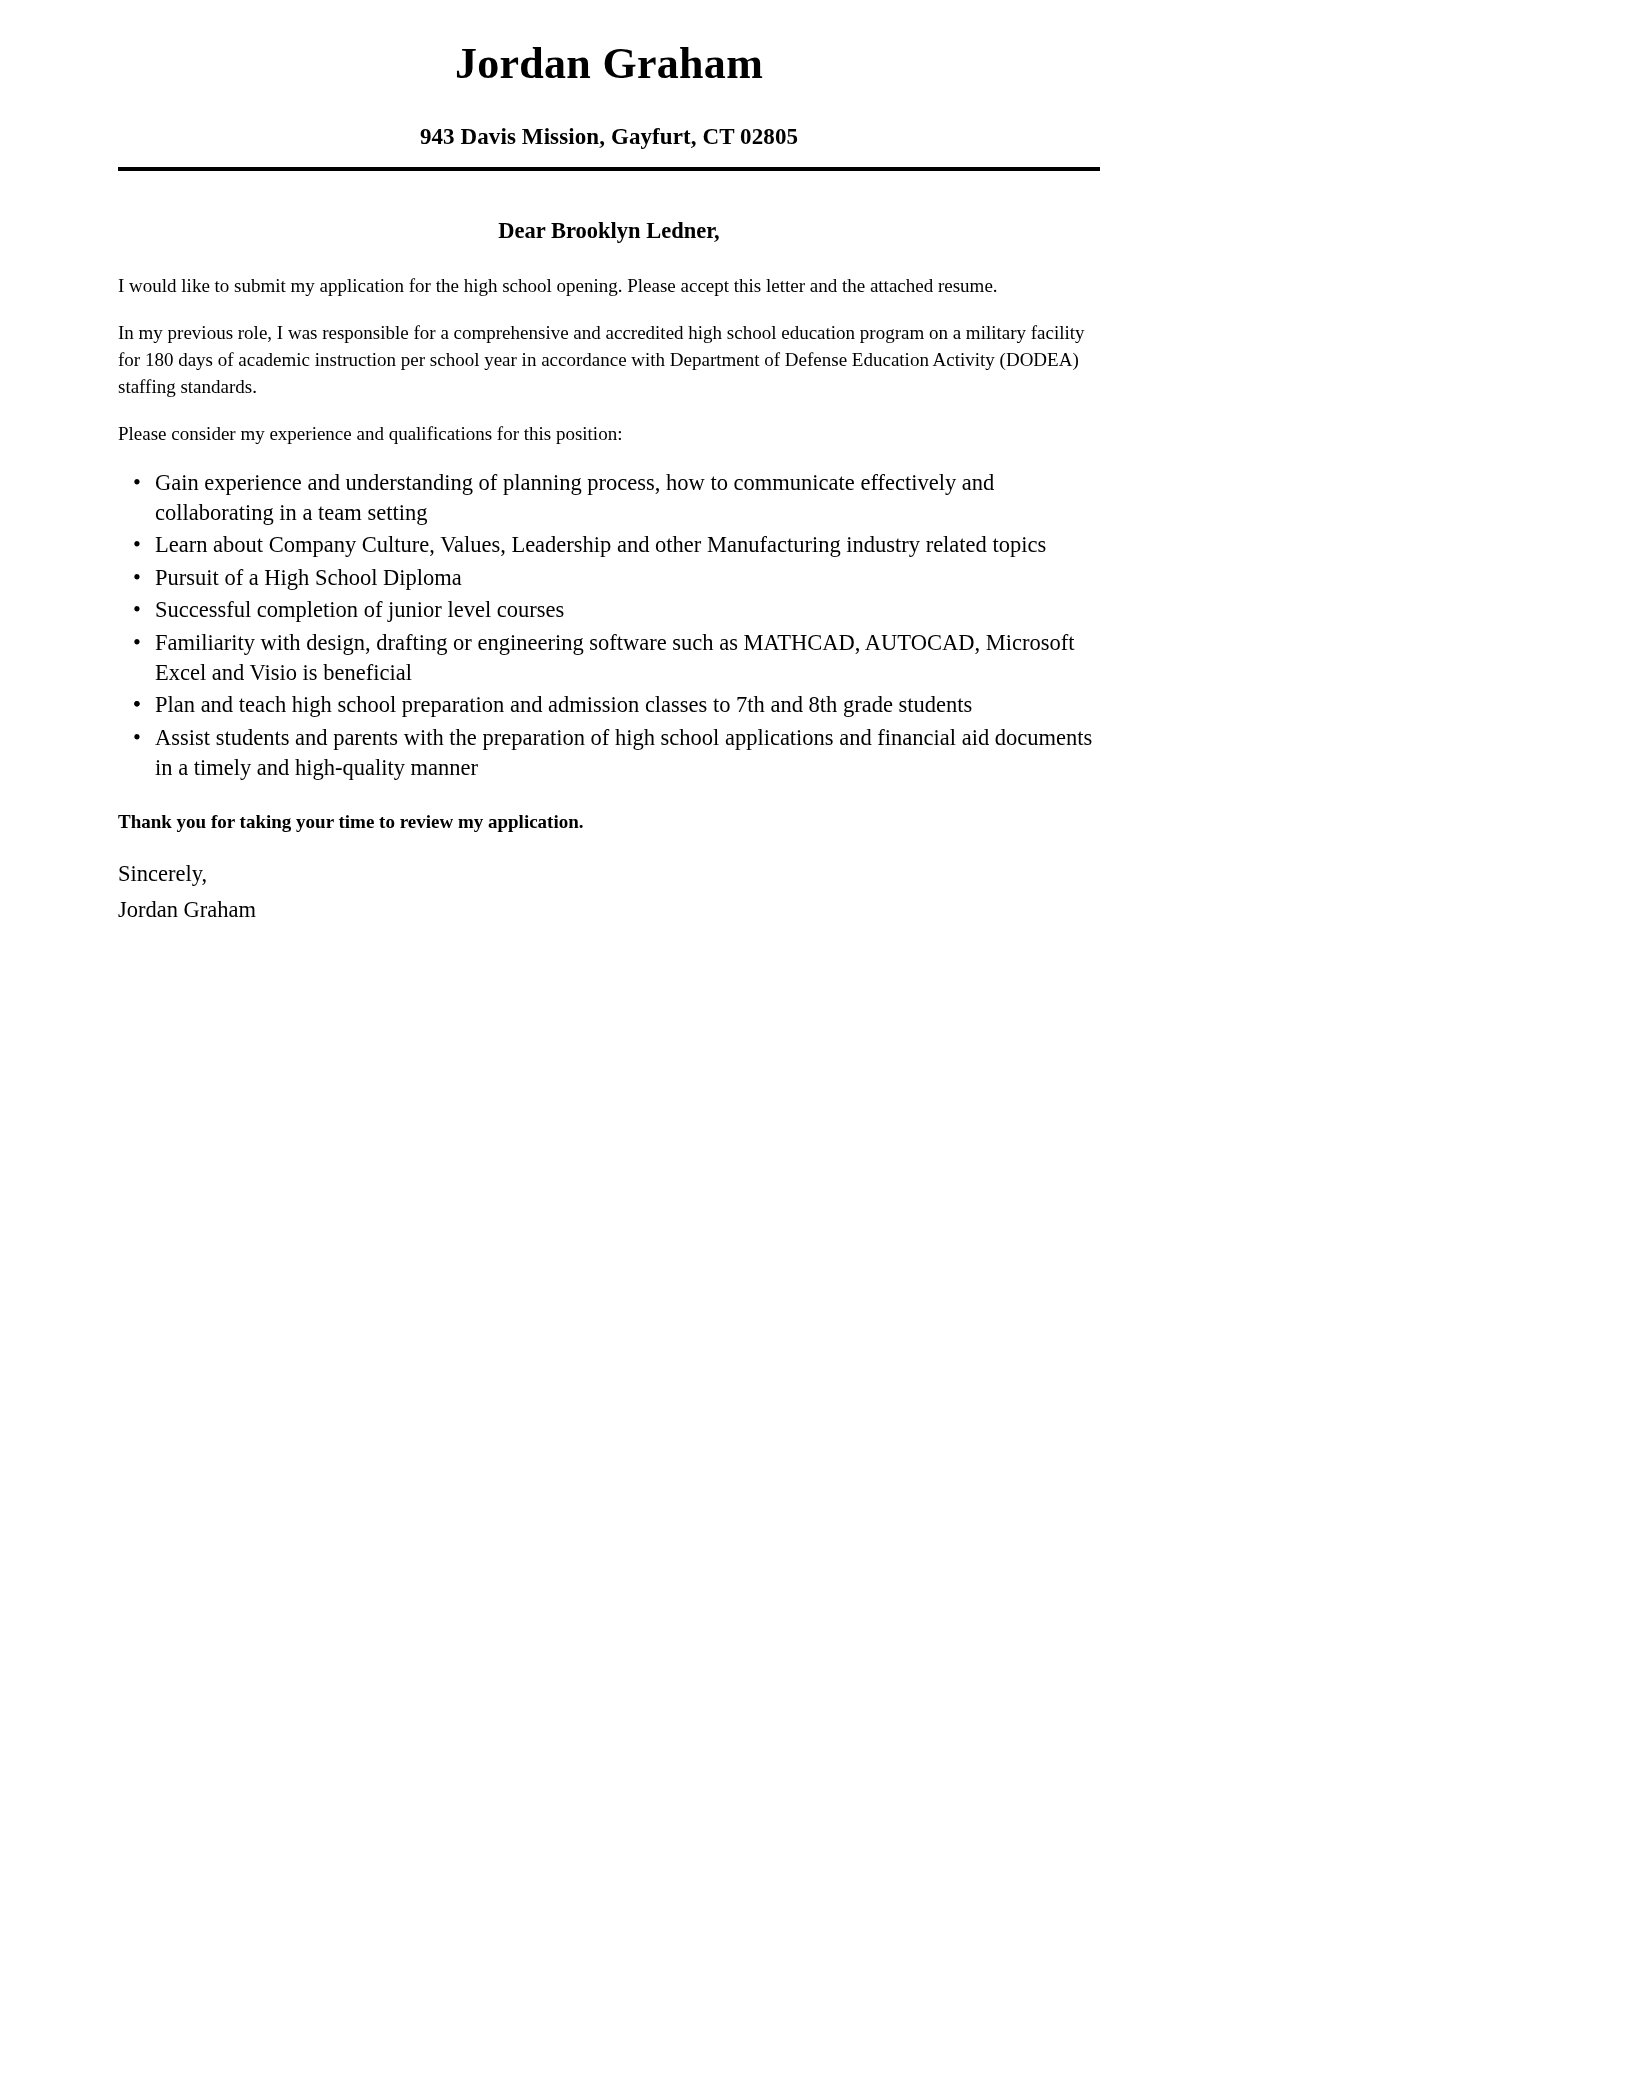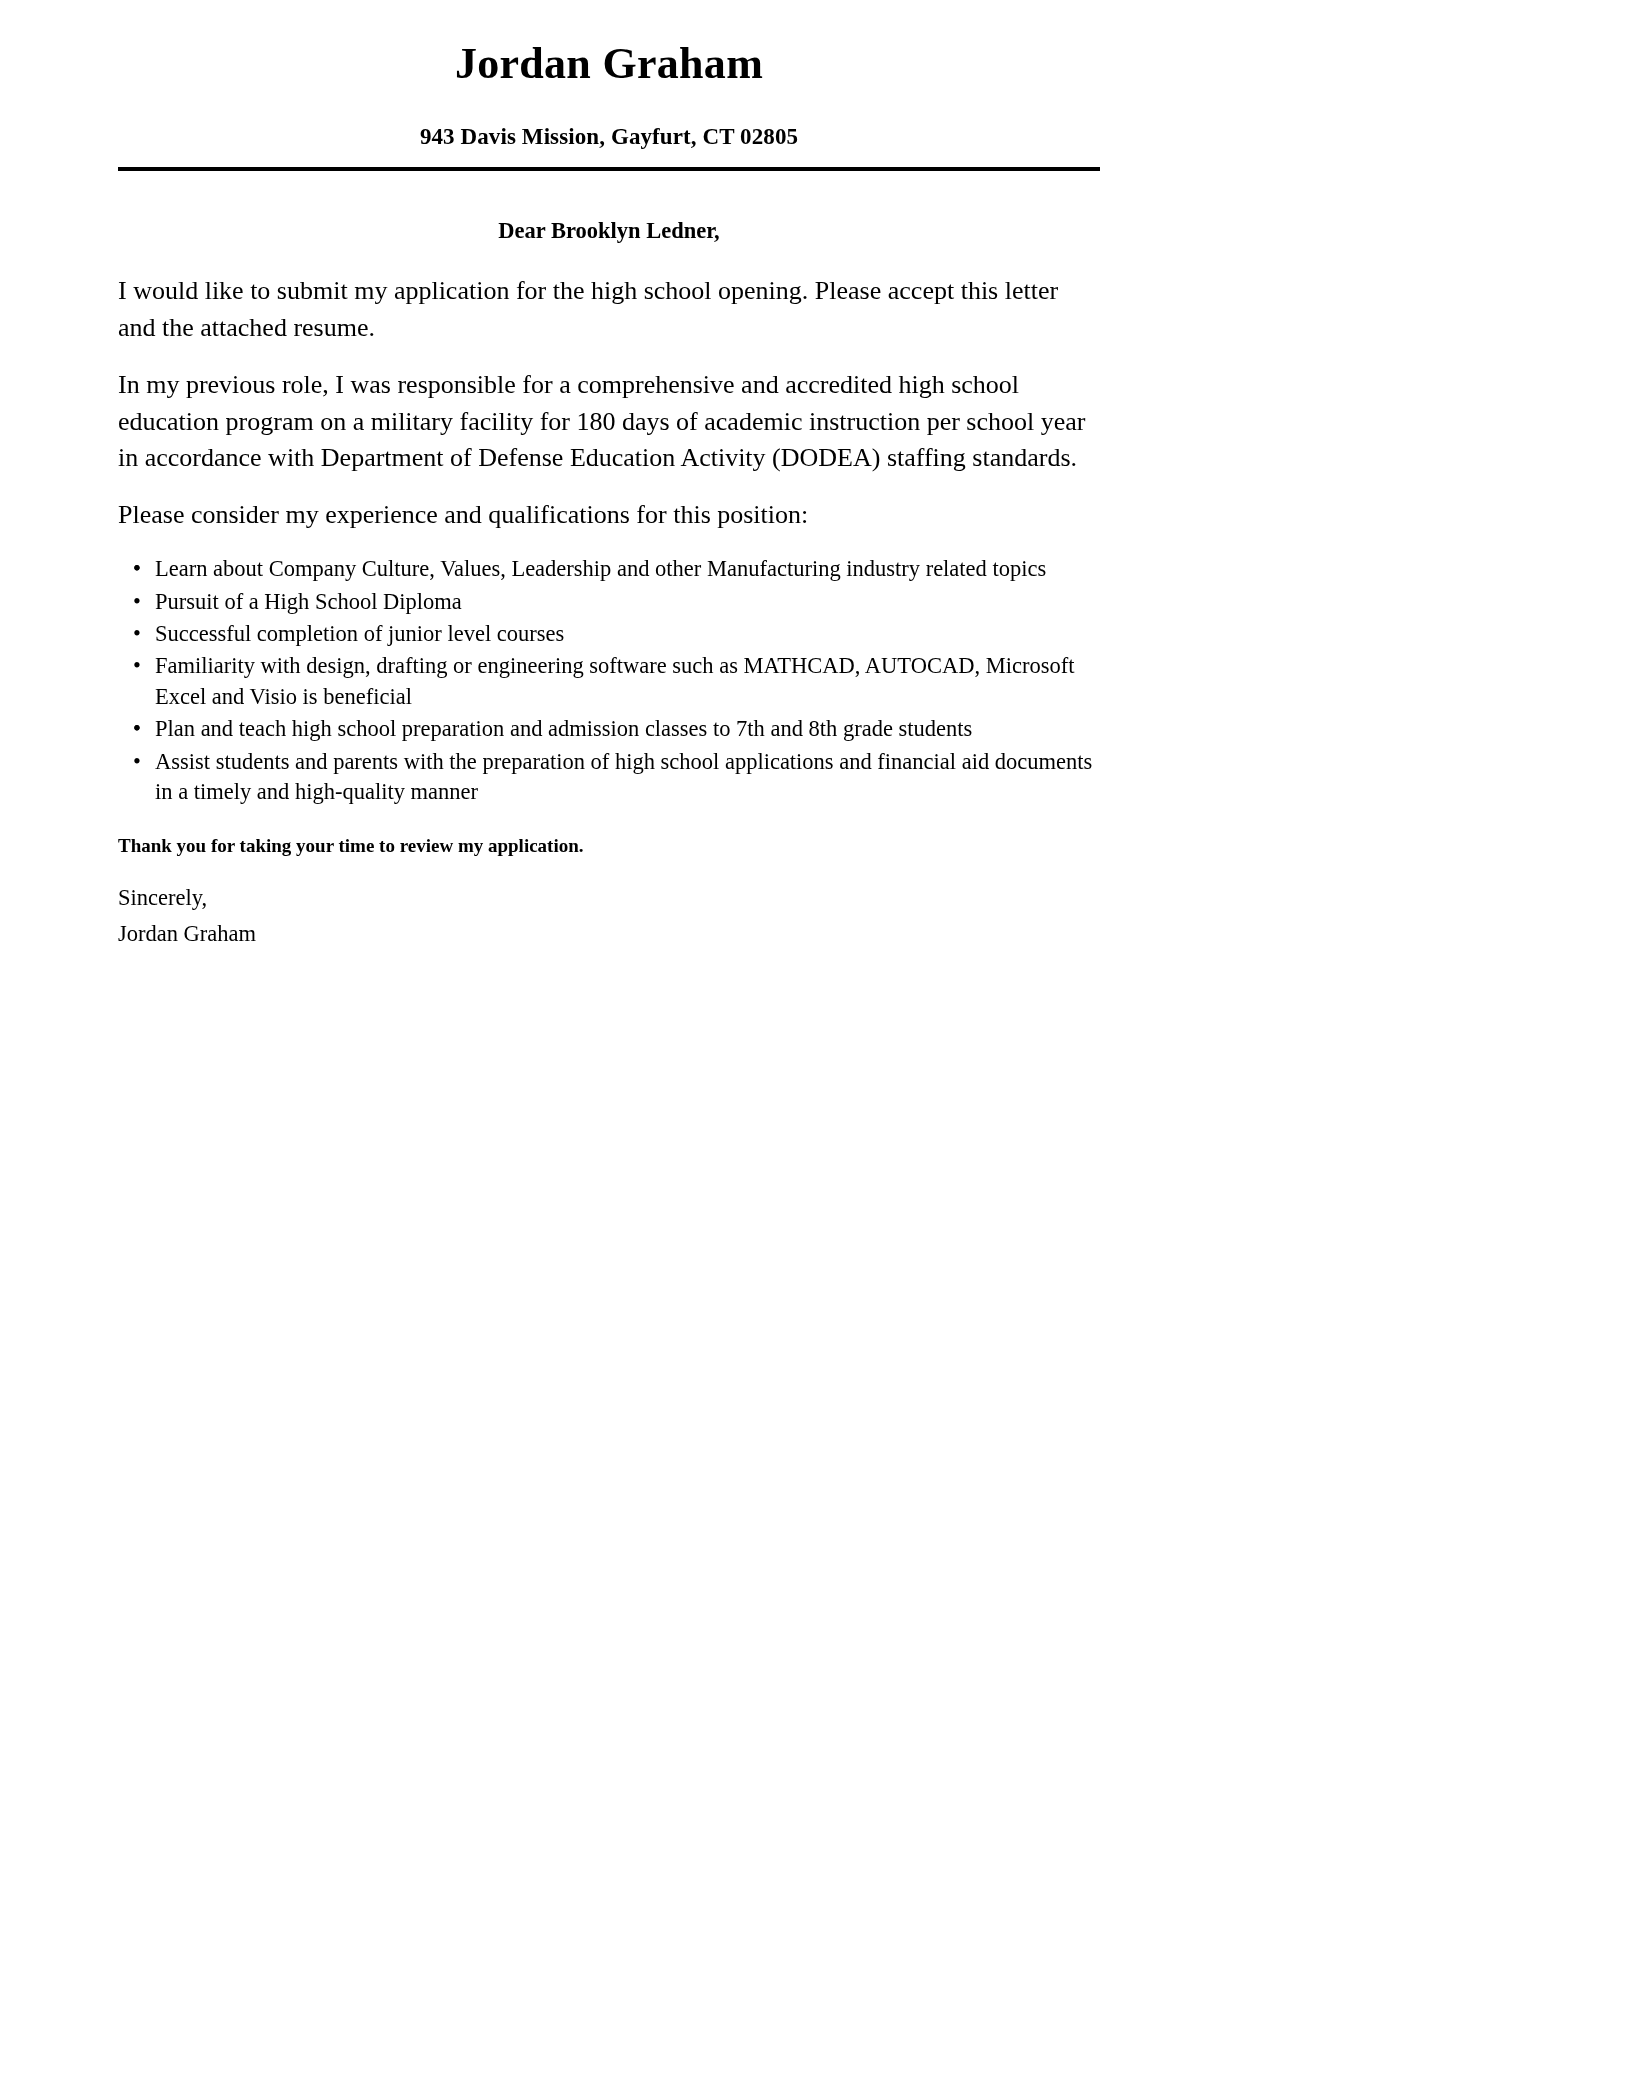--- a/index.html
+++ b/index.html
@@ -52,21 +52,21 @@
     margin-top: 17px;
     border: 0;
     border-top: 4px solid #000000;
     width: 100%;
     height: 0;
   }
   .body-block {
     padding-top: 36px;
   }
   p.para {
-    font-size: 26px;
+    font-size: 19px;
     line-height: 1.42;
     margin: 12px 0 20px 0;
     text-align: left;
   }
   p.salutation {
     font-weight: bold;
     font-size: 22.5px;
     line-height: 1.42;
     margin: 0 0 26px 0;
     text-align: center;
@@ -127,20 +127,21 @@
 
       <p class="para">I would like to submit my application for the high school opening. Please accept this letter and the attached resume.</p>
 
       <p class="para">In my previous role, I was responsible for a comprehensive and accredited high school education program on a military facility for 180 days of academic instruction per school year in accordance with Department of Defense Education Activity (DODEA) staffing standards.</p>
 
       <p class="para">Please consider my experience and qualifications for this position:</p>
 
       <ul class="qual-list">
         <li>
           <span class="bullet-dot">•</span>
+          <span>Gain experience and understanding of planning process, how to communicate effectively and collaborating in a team setting</span>
         </li>
         <li>
           <span class="bullet-dot">•</span>
           <span>Learn about Company Culture, Values, Leadership and other Manufacturing industry related topics</span>
         </li>
         <li>
           <span class="bullet-dot">•</span>
           <span>Pursuit of a High School Diploma</span>
         </li>
         <li>

